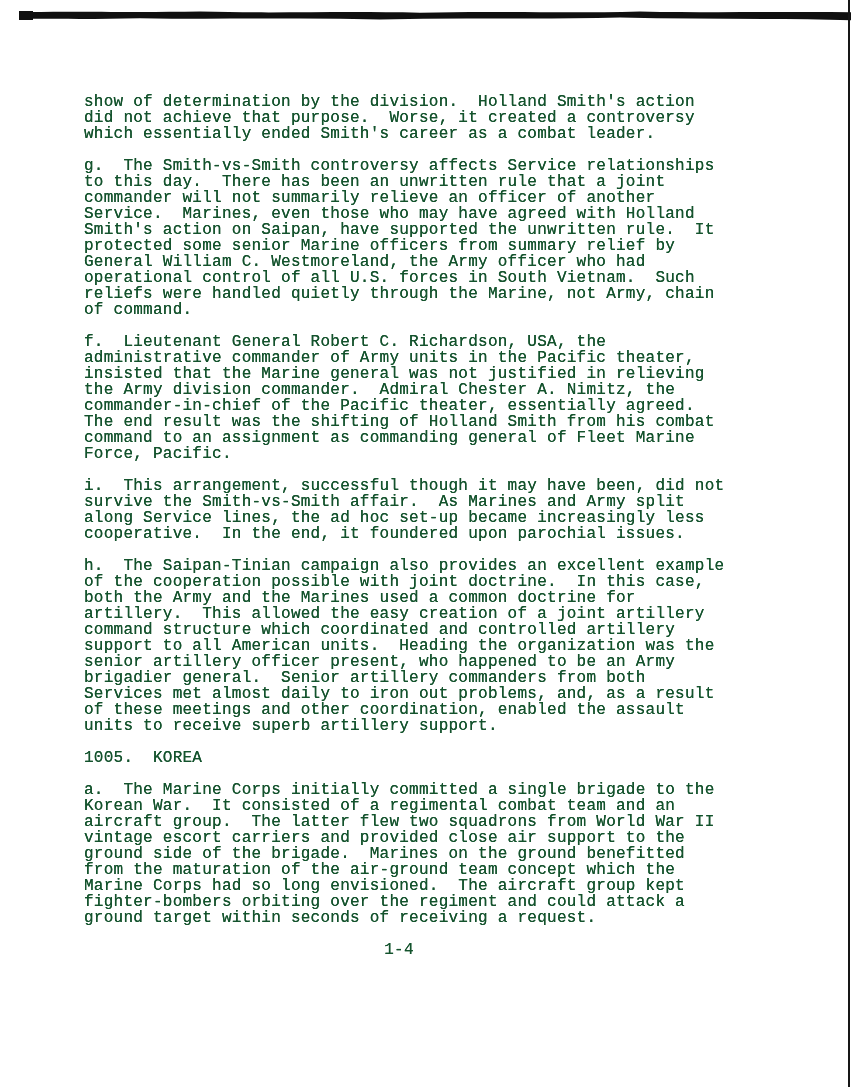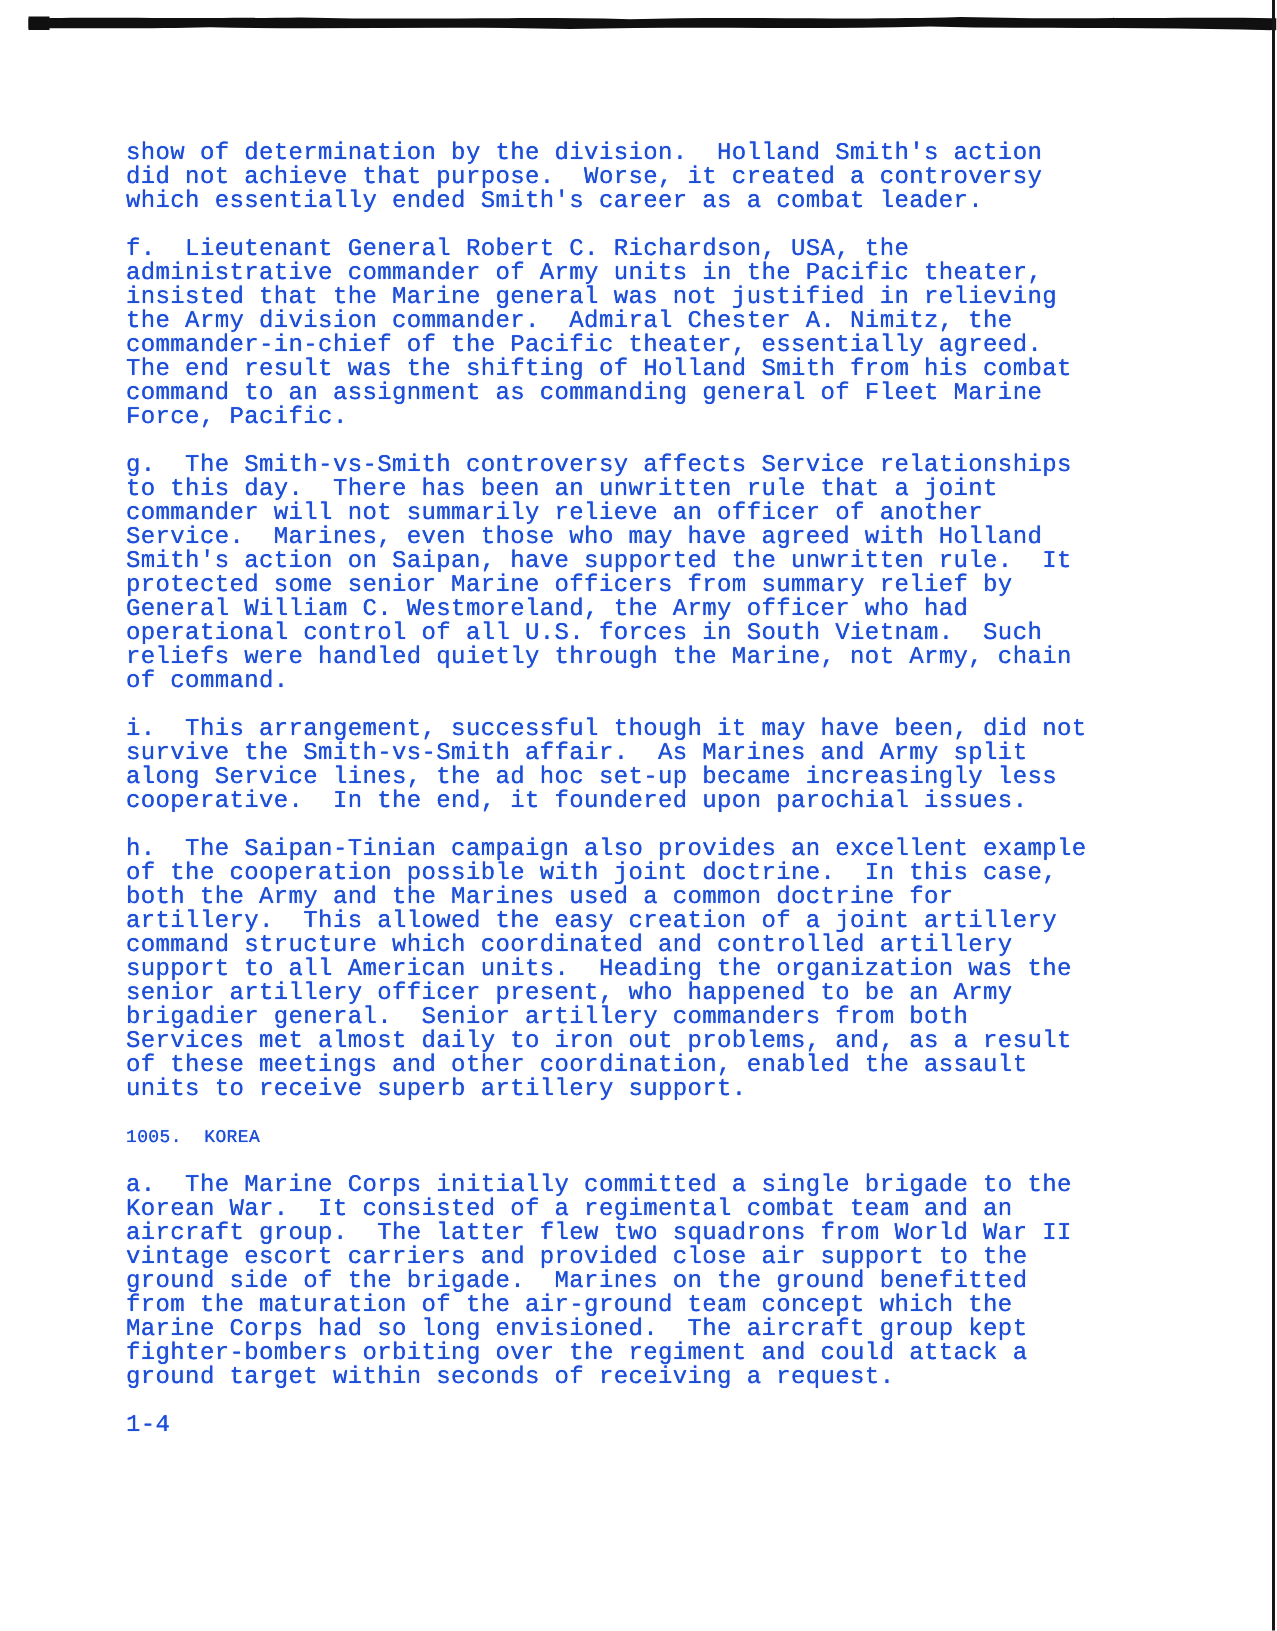--- a/index.html
+++ b/index.html
@@ -28,40 +28,40 @@
     right: 1px;
     width: 2px;
     height: 1087px;
     background: #161616;
   }
   .page-content {
     position: absolute;
     top: 94px;
     left: 84px;
     width: 665px;
-    color: #1d4ed8;
+    color: #14532d;
     font-size: 16px;
     line-height: 16px;
     letter-spacing: 0.25px;
     text-shadow: 0 0 0.5px currentColor;
     font-family: Liberation Mono, monospace;
   }
   .para {
     white-space: pre;
     margin: 0 0 16px 0;
   }
   .section-heading {
     white-space: pre;
     margin: 0 0 16px 0;
     font-weight: normal;
-    font-size: 12px;
+    font-size: 16px;
   }
   .page-footer {
     width: 630px;
-    text-align: left;
+    text-align: center;
     white-space: pre;
   }
 </style>
 </head>
 <body>
 
 <svg class="scan-edge-top" viewBox="0 0 851 26" preserveAspectRatio="none">
   <path fill="#101010" d="M19,12.5
     C60,10.8 120,12.8 200,11.6
     C280,13.6 340,10.9 420,12.8
@@ -74,38 +74,38 @@
     C90,19.6 40,18.4 19,19.0 Z"></path>
   <rect x="19" y="11" width="14" height="9" fill="#101010"></rect>
 </svg>
 
 <div class="scan-edge-right"></div>
 
 <div class="page-content">
   <div class="para">show of determination by the division.  Holland Smith's action
 did not achieve that purpose.  Worse, it created a controversy
 which essentially ended Smith's career as a combat leader.</div>
-  <div class="para">f.  Lieutenant General Robert C. Richardson, USA, the
-administrative commander of Army units in the Pacific theater,
-insisted that the Marine general was not justified in relieving
-the Army division commander.  Admiral Chester A. Nimitz, the
-commander-in-chief of the Pacific theater, essentially agreed.
-The end result was the shifting of Holland Smith from his combat
-command to an assignment as commanding general of Fleet Marine
-Force, Pacific.</div>
   <div class="para">g.  The Smith-vs-Smith controversy affects Service relationships
 to this day.  There has been an unwritten rule that a joint
 commander will not summarily relieve an officer of another
 Service.  Marines, even those who may have agreed with Holland
 Smith's action on Saipan, have supported the unwritten rule.  It
 protected some senior Marine officers from summary relief by
 General William C. Westmoreland, the Army officer who had
 operational control of all U.S. forces in South Vietnam.  Such
 reliefs were handled quietly through the Marine, not Army, chain
 of command.</div>
+  <div class="para">f.  Lieutenant General Robert C. Richardson, USA, the
+administrative commander of Army units in the Pacific theater,
+insisted that the Marine general was not justified in relieving
+the Army division commander.  Admiral Chester A. Nimitz, the
+commander-in-chief of the Pacific theater, essentially agreed.
+The end result was the shifting of Holland Smith from his combat
+command to an assignment as commanding general of Fleet Marine
+Force, Pacific.</div>
   <div class="para">i.  This arrangement, successful though it may have been, did not
 survive the Smith-vs-Smith affair.  As Marines and Army split
 along Service lines, the ad hoc set-up became increasingly less
 cooperative.  In the end, it foundered upon parochial issues.</div>
   <div class="para">h.  The Saipan-Tinian campaign also provides an excellent example
 of the cooperation possible with joint doctrine.  In this case,
 both the Army and the Marines used a common doctrine for
 artillery.  This allowed the easy creation of a joint artillery
 command structure which coordinated and controlled artillery
 support to all American units.  Heading the organization was the

